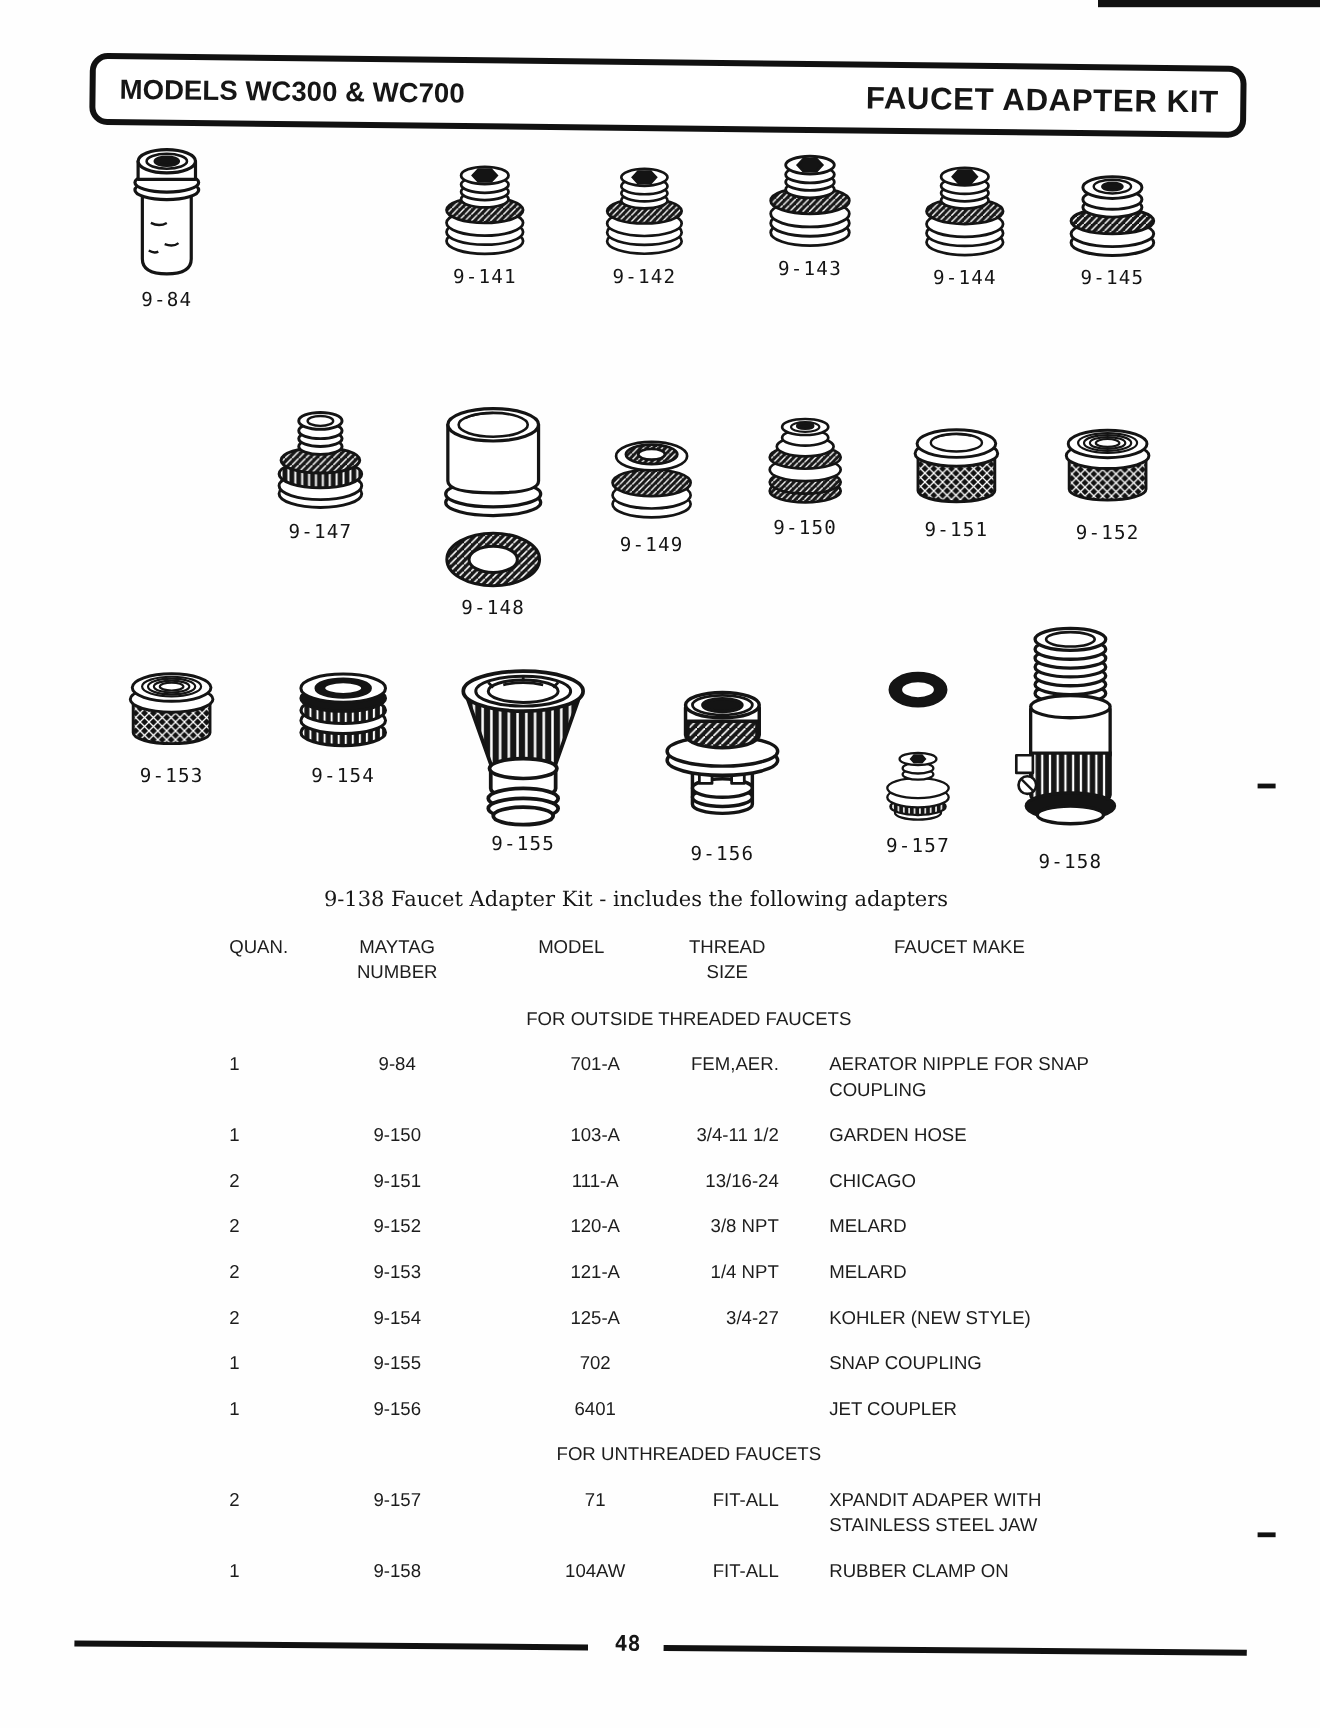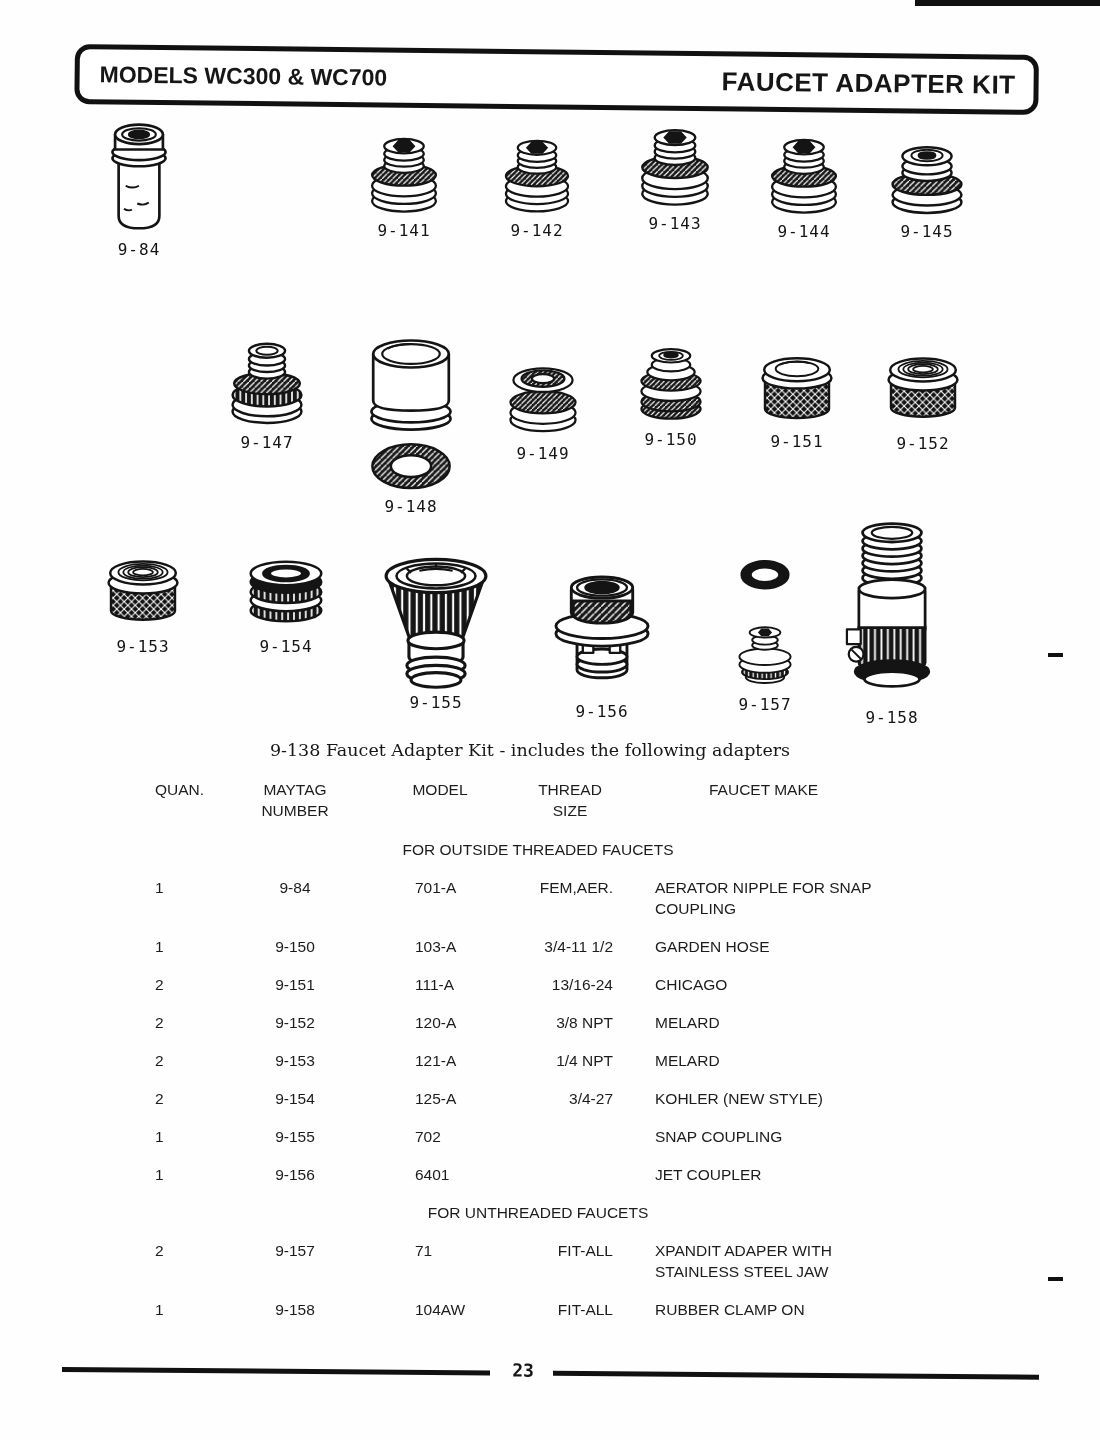--- a/index.html
+++ b/index.html
@@ -31,28 +31,28 @@
   svg .sx{fill:url(#xx);stroke:#141414;stroke-width:3;}
   svg .sv{fill:url(#vt);stroke:#141414;stroke-width:3;}
   svg .sd{fill:#141414;stroke:#141414;stroke-width:3;}
   svg .nf{fill:none;stroke:#141414;stroke-width:2.2;}
 
   
   .kit-caption{position:absolute;top:740px;left:0;width:1060px;text-align:center;
                font-family:"DejaVu Serif","Liberation Serif",serif;font-size:17.5px;}
 
   
-  .tbl{position:absolute;top:779px;left:0;width:1000px;font-size:15.5px;color:#1c1c1c;}
+  .tbl{position:absolute;top:779px;left:0;width:1000px;font-size:15.5px;color:#1c1c1c;padding-left:36px;}
   .trow,.thead{display:grid;grid-template-columns:60px 160px 130px 130px auto;
                padding-left:155px;line-height:21px;}
   .thead{margin-bottom:18px;font-size:15.5px;}
   .thead .c{white-space:pre-line;}
   .c-quan{text-align:left;}
   .c-maytag{text-align:center;}
-  .c-model{padding-left:40px;text-align:left;}
+  .c-model{padding-left:40px;text-align:center;}
   .c-thread{text-align:right;padding-right:22px;}
   .c-make{padding-left:20px;text-align:left;}
   .thead .c-model{padding-left:0;text-align:center;}
   .thead .c-thread{text-align:center;padding-right:0;}
   .thead .c-make{padding-left:74px;}
   .section-title{text-align:center;width:1076px;margin:0 0 17px 0;line-height:21px;}
   .trow{margin-bottom:17px;}
   .make-line{display:block;}
 
   
@@ -532,17 +532,17 @@
           <span class="c c-thread">FIT-ALL</span>
           <span class="c c-make">
             <span class="make-line">RUBBER CLAMP ON</span>
           </span>
         </div>
       </div>
   </div>
 
   <div class="footer">
     <div class="rule rule-left"></div>
-    <div class="page-num">23</div>
+    <div class="page-num">48</div>
     <div class="rule rule-right"></div>
   </div>
 
 </div>
 
 </body></html>

